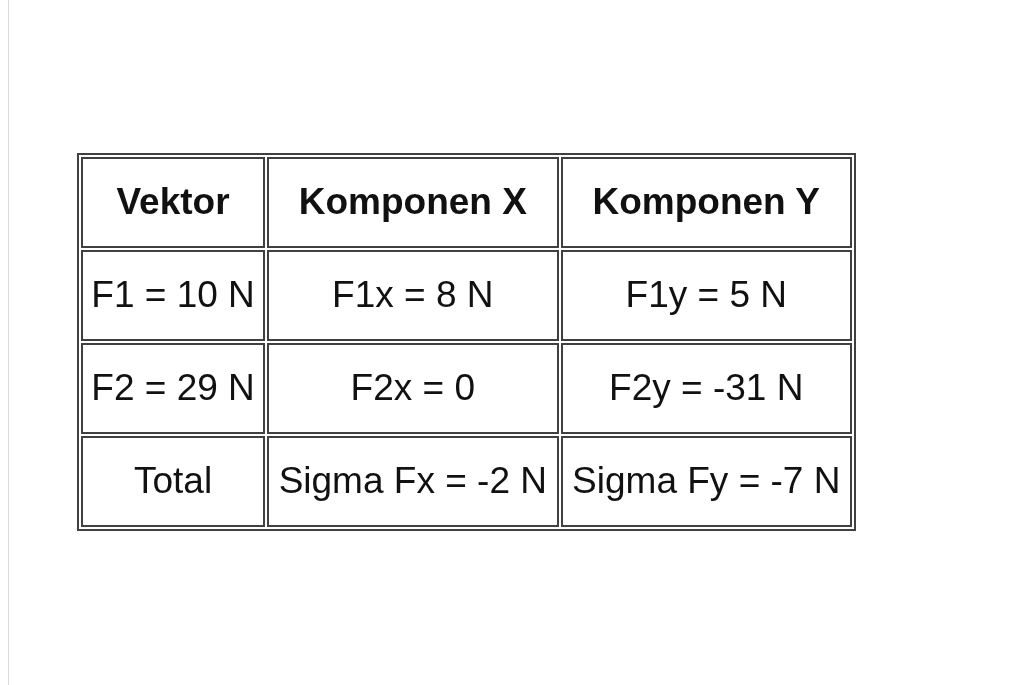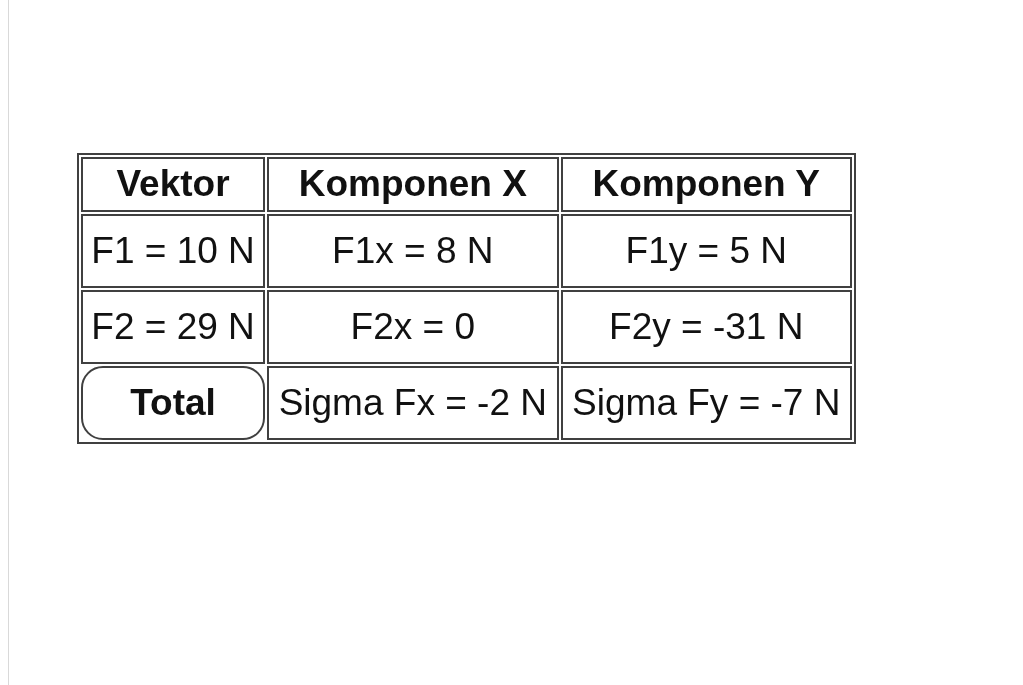--- a/index.html
+++ b/index.html
@@ -39,31 +39,30 @@
   }
   table.vector-table th,
   table.vector-table td {
     border: 2px solid #404040;
     background: #ffffff;
     text-align: center;
     vertical-align: middle;
     font-size: 37px;
     line-height: 1.1;
     color: #111111;
-    padding: 2px 4px;
+    padding: 20px 4px;
     height: 47px;
     white-space: nowrap;
     overflow: hidden;
   }
   table.vector-table th {
     font-weight: bold;
   }
   td.bold-cell {
-    font-weight: bold;
-    border-radius: 22px;
+    font-weight: normal;
   }
   col.col-vektor { width: 24%; }
   col.col-x { width: 38%; }
   col.col-y { width: 38%; }
 </style>
 </head>
 <body>
 
 <div class="page">
   <div class="page-edge-line"></div>

